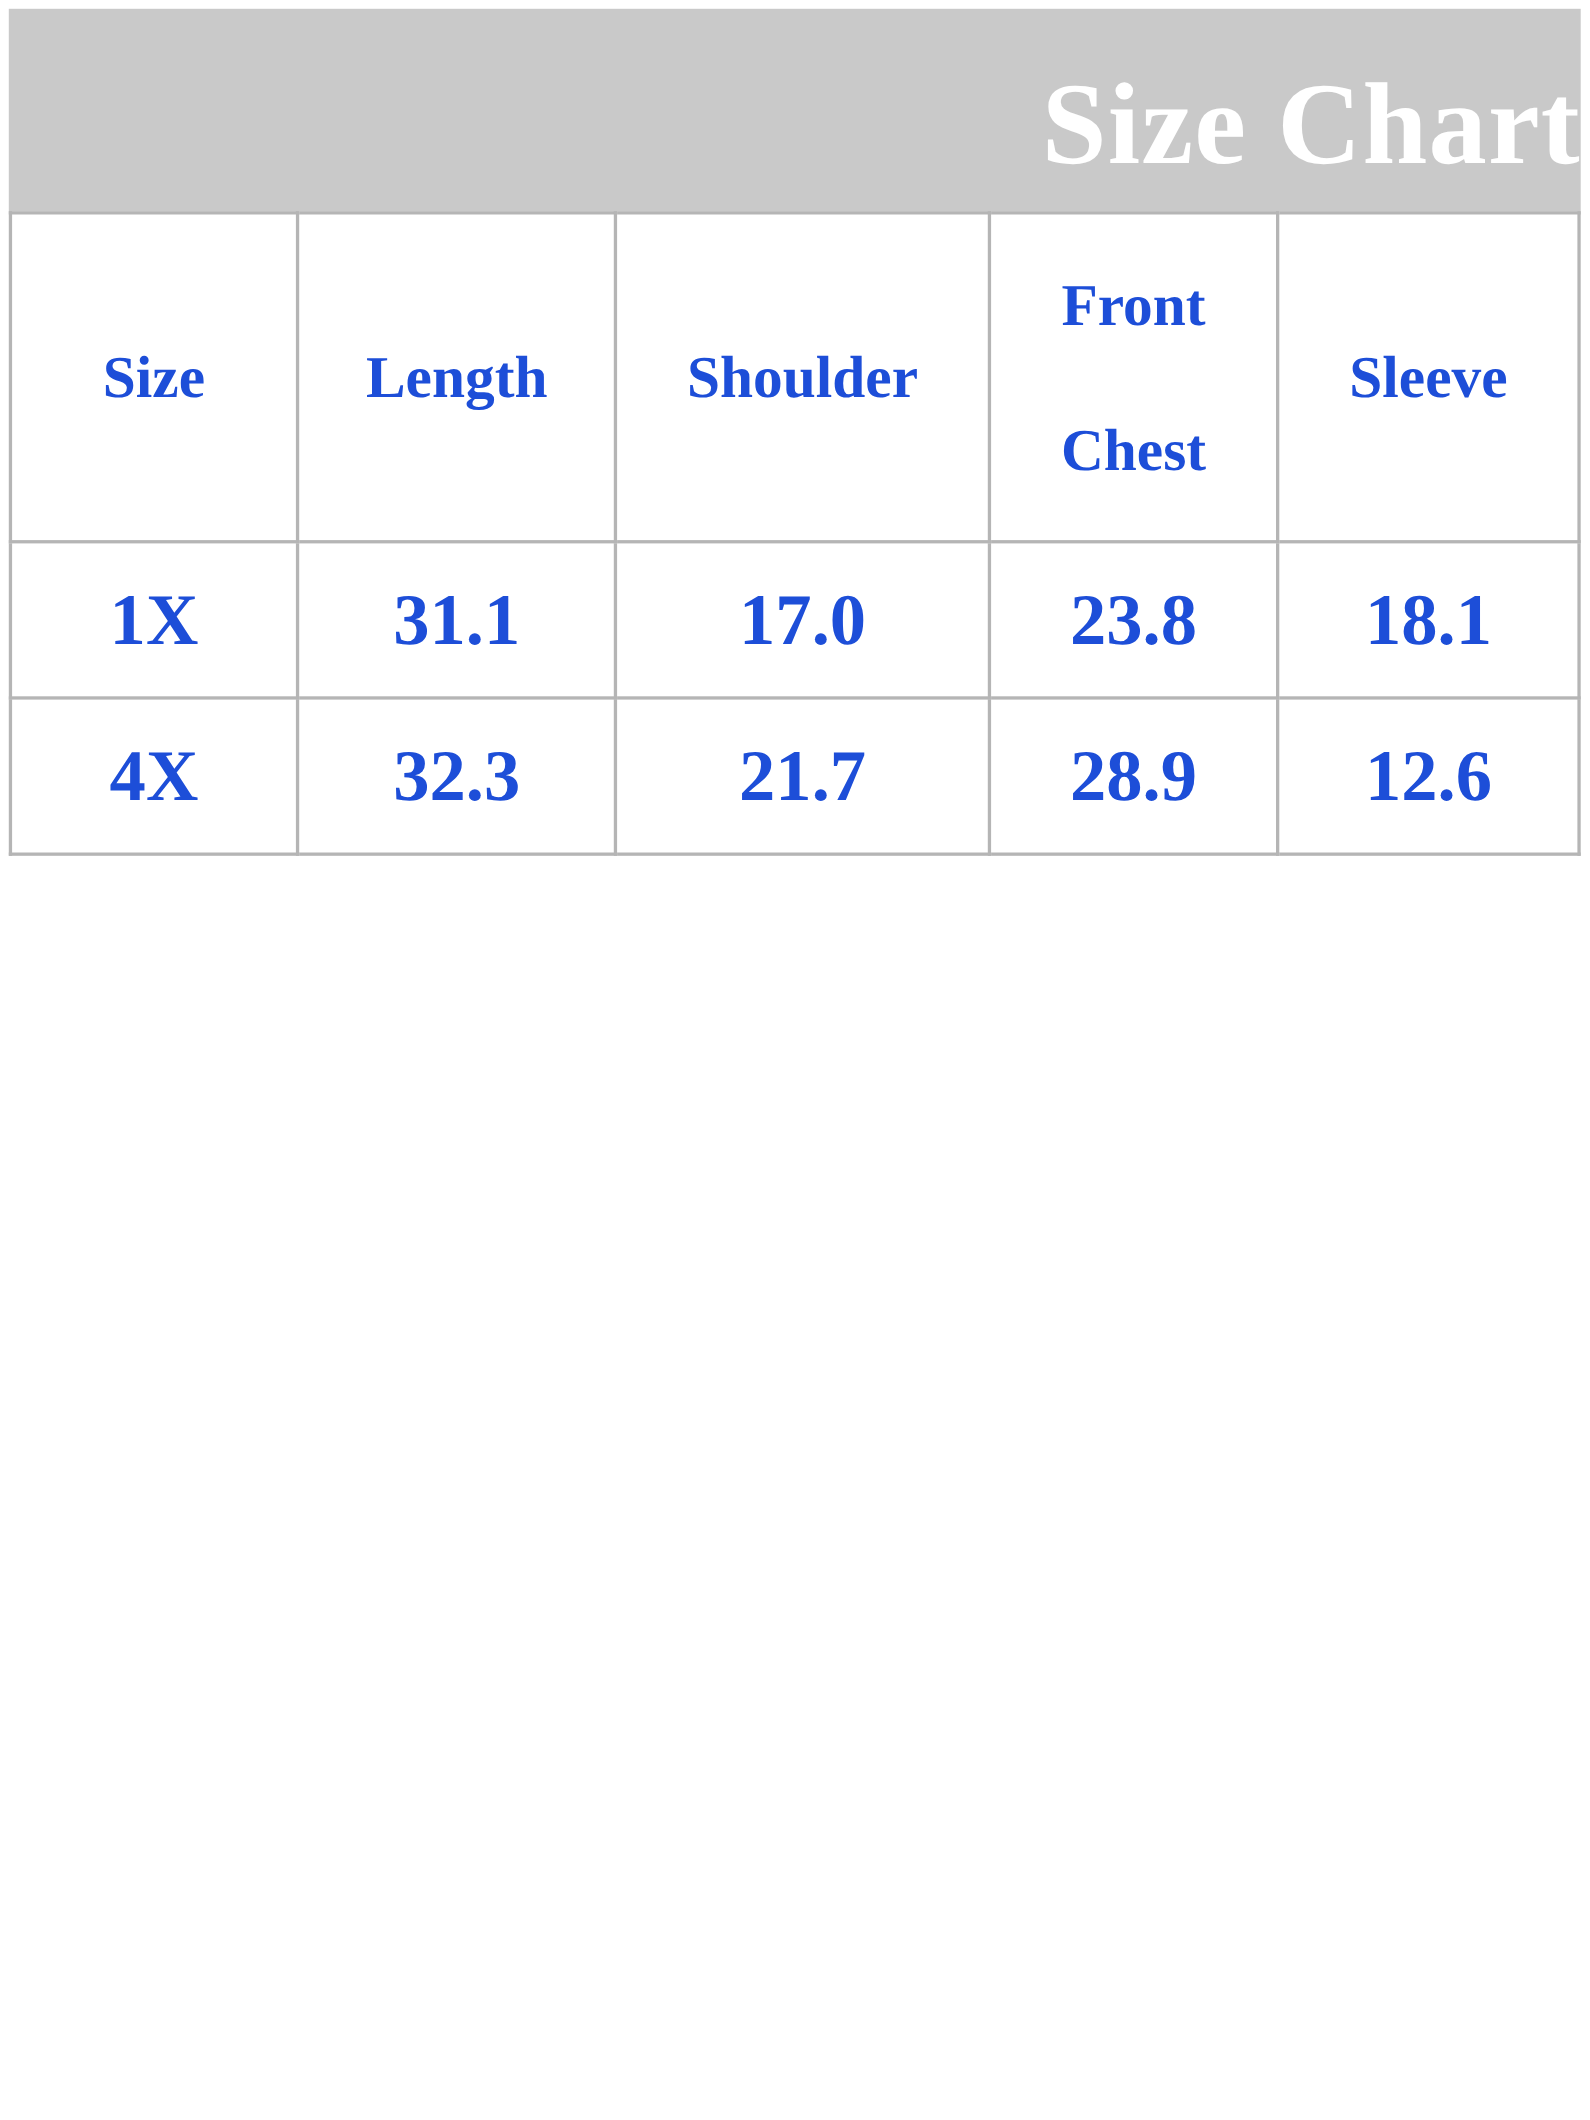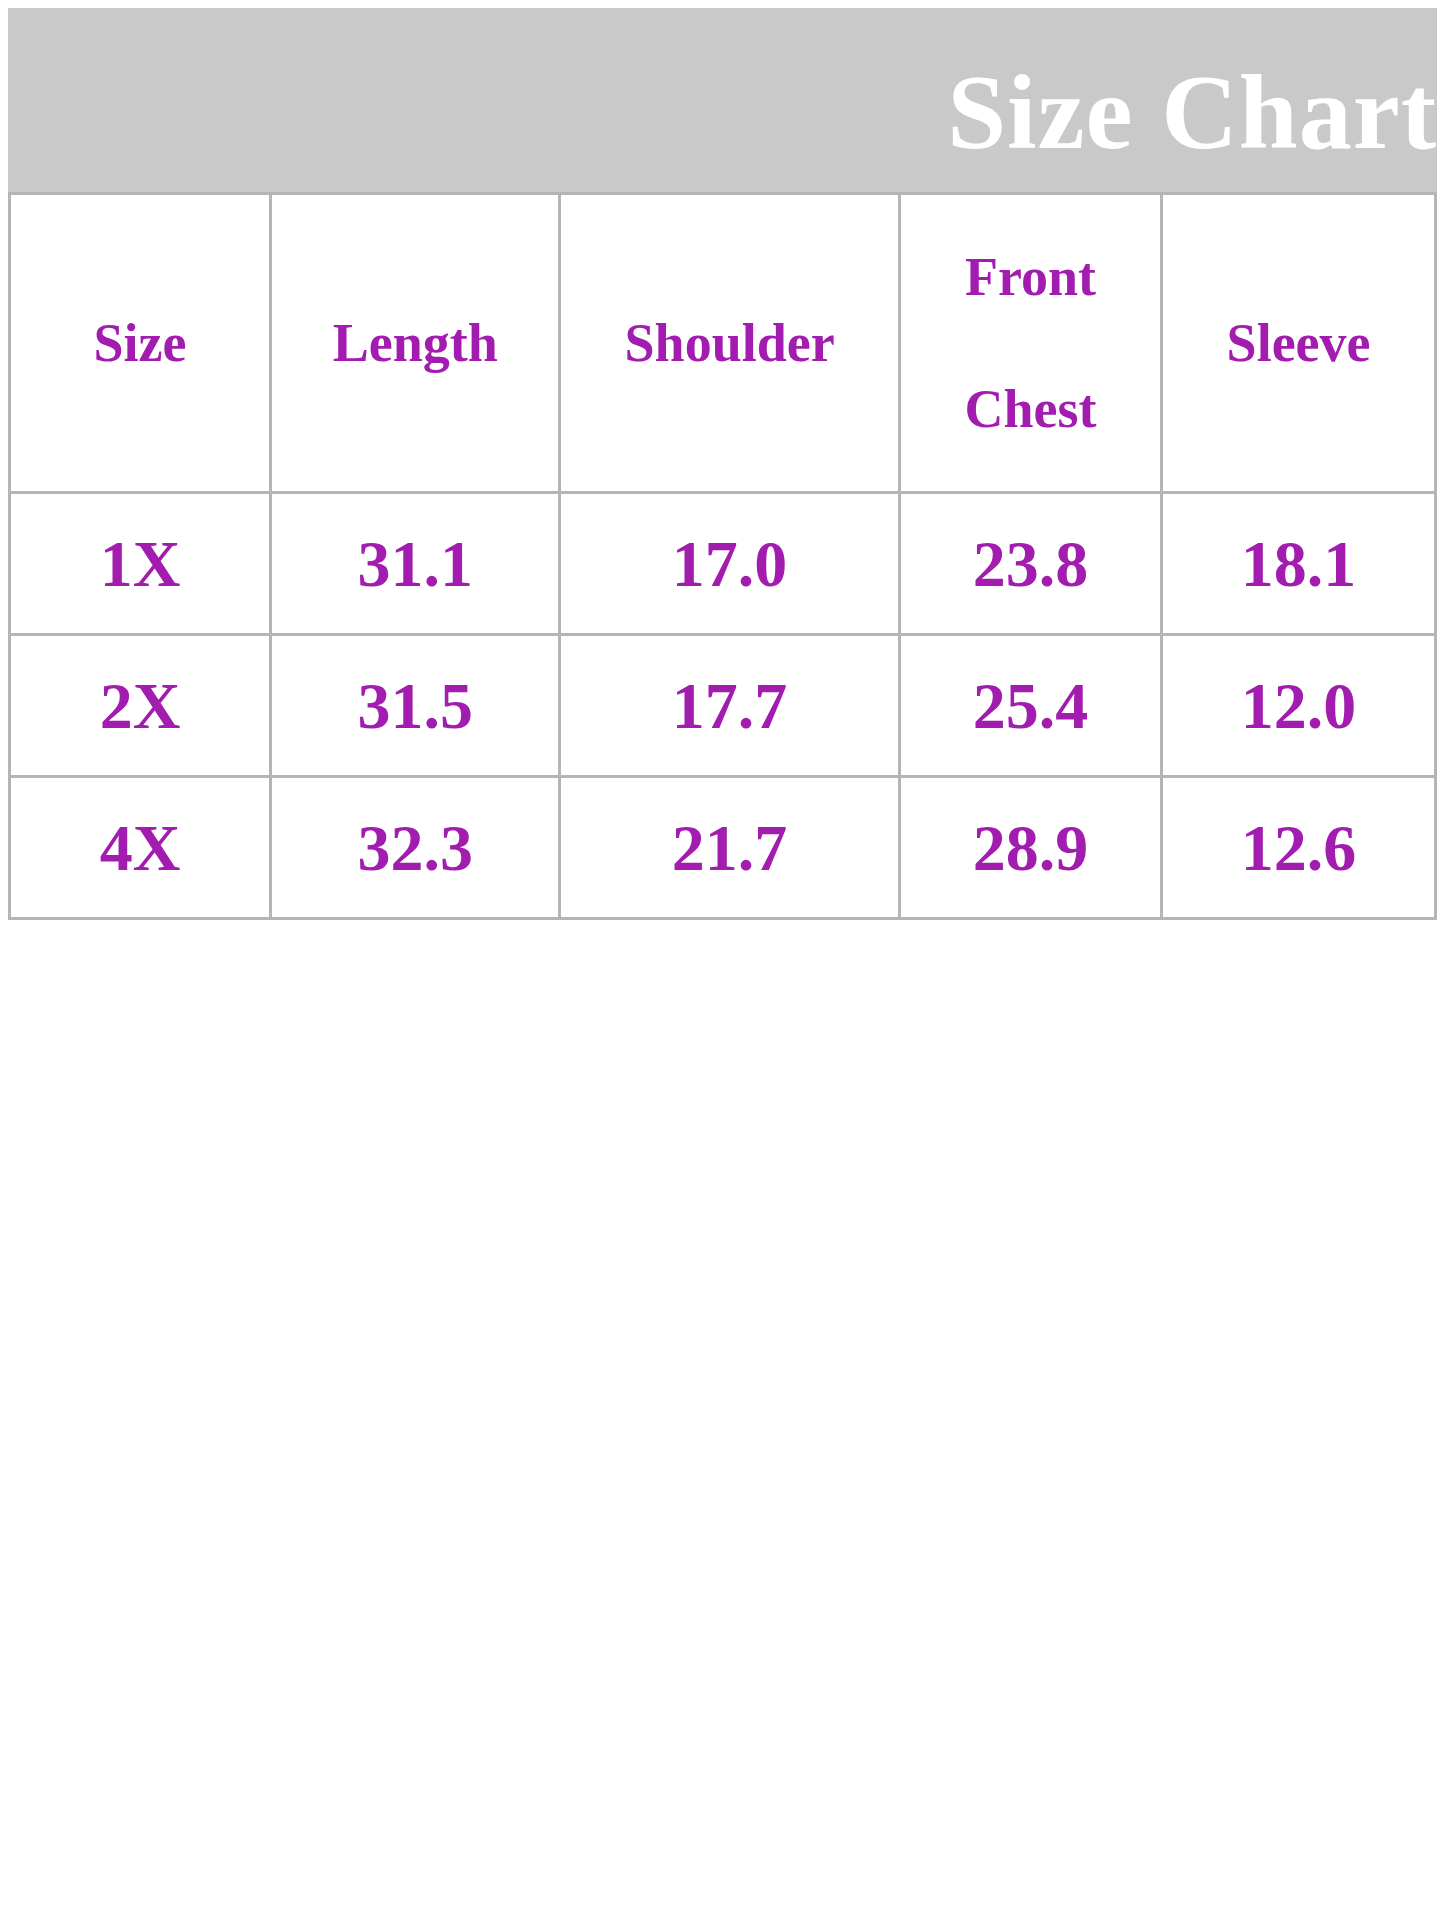--- a/index.html
+++ b/index.html
@@ -37,21 +37,21 @@
   table.size-table {
     width: 100%;
     border-collapse: collapse;
     table-layout: fixed;
   }
   .size-table th,
   .size-table td {
     border: 3px solid #b5b5b5;
     text-align: center;
     vertical-align: middle;
-    color: #a21caf;
+    color: #1d4ed8;
     font-weight: 700;
     background: #ffffff;
     overflow: hidden;
   }
   .size-table thead th {
     height: 296px;
     font-size: 54px;
     line-height: 2.45;
     padding: 0 38px;
   }
@@ -95,27 +95,20 @@
     </thead>
     <tbody>
       <tr>
         <td>1X</td>
         <td>31.1</td>
         <td>17.0</td>
         <td>23.8</td>
         <td>18.1</td>
       </tr>
       <tr>
-        <td>2X</td>
-        <td>31.5</td>
-        <td>17.7</td>
-        <td>25.4</td>
-        <td>12.0</td>
-      </tr>
-      <tr>
         <td>4X</td>
         <td>32.3</td>
         <td>21.7</td>
         <td>28.9</td>
         <td>12.6</td>
       </tr>
     </tbody>
   </table>
 
 </div>

